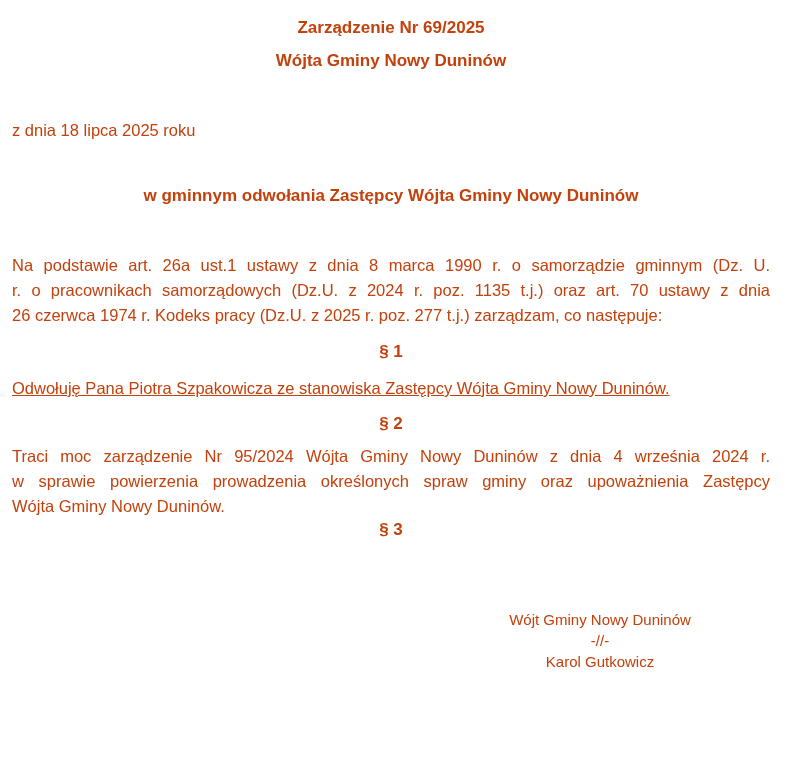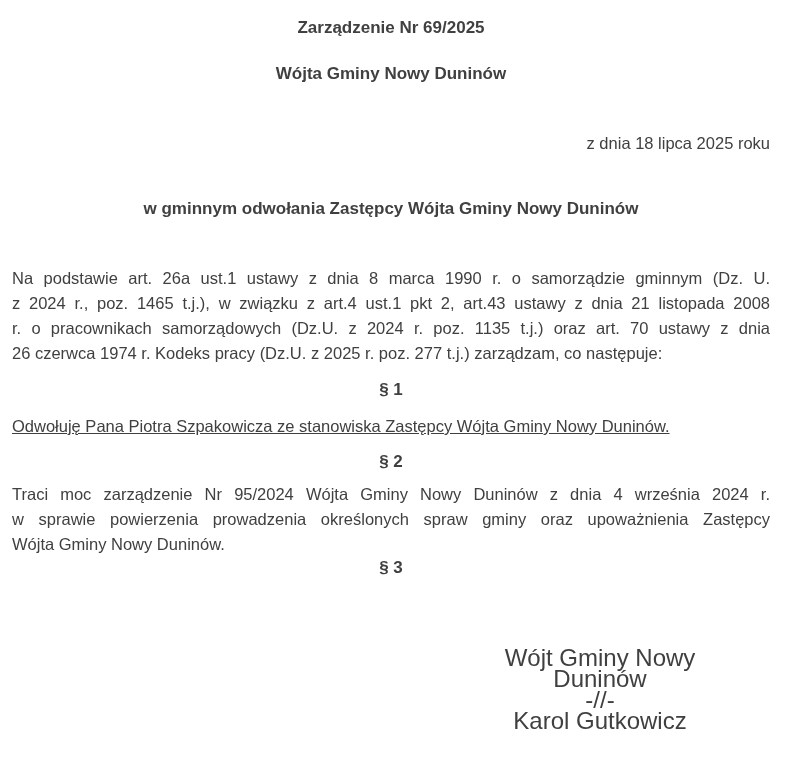--- a/index.html
+++ b/index.html
@@ -17,25 +17,25 @@
     box-sizing: border-box;
     padding: 18px 20px 0 12px;
   }
   .title1, .title2, .subject, .smark {
     font-weight: bold;
     font-size: 17px;
     line-height: 20px;
     text-align: center;
   }
   .title1 { margin-top: 0; }
-  .title2 { margin-top: 26px; }
+  .title2 { margin-top: 13px; }
   .dateline {
     font-size: 16.5px;
     line-height: 25px;
-    text-align: right;
+    text-align: left;
     margin-top: 47px;
   }
   .subject { margin-top: 43px; }
   .para {
     font-size: 16.5px;
     line-height: 25px;
   }
   .para .line { text-align: justify; text-align-last: justify; }
   .para .line:last-child { text-align-last: left; }
   .preamble { margin-top: 47px; }
@@ -43,42 +43,41 @@
   .s1b { margin-top: 14px; text-decoration: underline; }
   .s2m { margin-top: 13px; }
   .s2b { margin-top: 10px; }
   .s3m { margin-top: 1px; }
   .s3b { margin-top: 14px; }
   .signature {
     margin-top: 69px;
     margin-left: auto;
     margin-right: 30px;
     width: 280px;
-    font-size: 24px;
+    font-size: 15px;
     line-height: 21px;
     text-align: center;
   }
 </style>
 </head>
 <body>
 
-<div class="page" style="background: rgb(255, 255, 255); color: #404040;">
+<div class="page" style="background: rgb(255, 255, 255); color: #c2410c;">
   <div class="doc">
 
     <div class="title1">Zarządzenie Nr 69/2025</div>
 
     <div class="title2">Wójta Gminy Nowy Duninów</div>
 
     <div class="dateline">z dnia 18 lipca 2025 roku</div>
 
     <div class="subject">w gminnym odwołania Zastępcy Wójta Gminy Nowy Duninów</div>
 
     <div class="para preamble">
         <div class="line">Na podstawie art. 26a ust.1 ustawy z dnia 8 marca 1990 r. o samorządzie gminnym (Dz. U.</div>
-        <div class="line">z 2024 r., poz. 1465 t.j.), w związku z art.4 ust.1 pkt 2, art.43 ustawy z dnia 21 listopada 2008</div>
         <div class="line">r. o pracownikach samorządowych (Dz.U. z 2024 r. poz. 1135 t.j.) oraz art. 70 ustawy z dnia</div>
         <div class="line">26 czerwca 1974 r. Kodeks pracy (Dz.U. z 2025 r. poz. 277 t.j.) zarządzam, co następuje:</div>
       </div>
 
     <div class="smark s1m">§ 1</div>
 
     <div class="para s1b">
         <div class="line">Odwołuję Pana Piotra Szpakowicza ze stanowiska Zastępcy Wójta Gminy Nowy Duninów.</div>
       </div>
 

